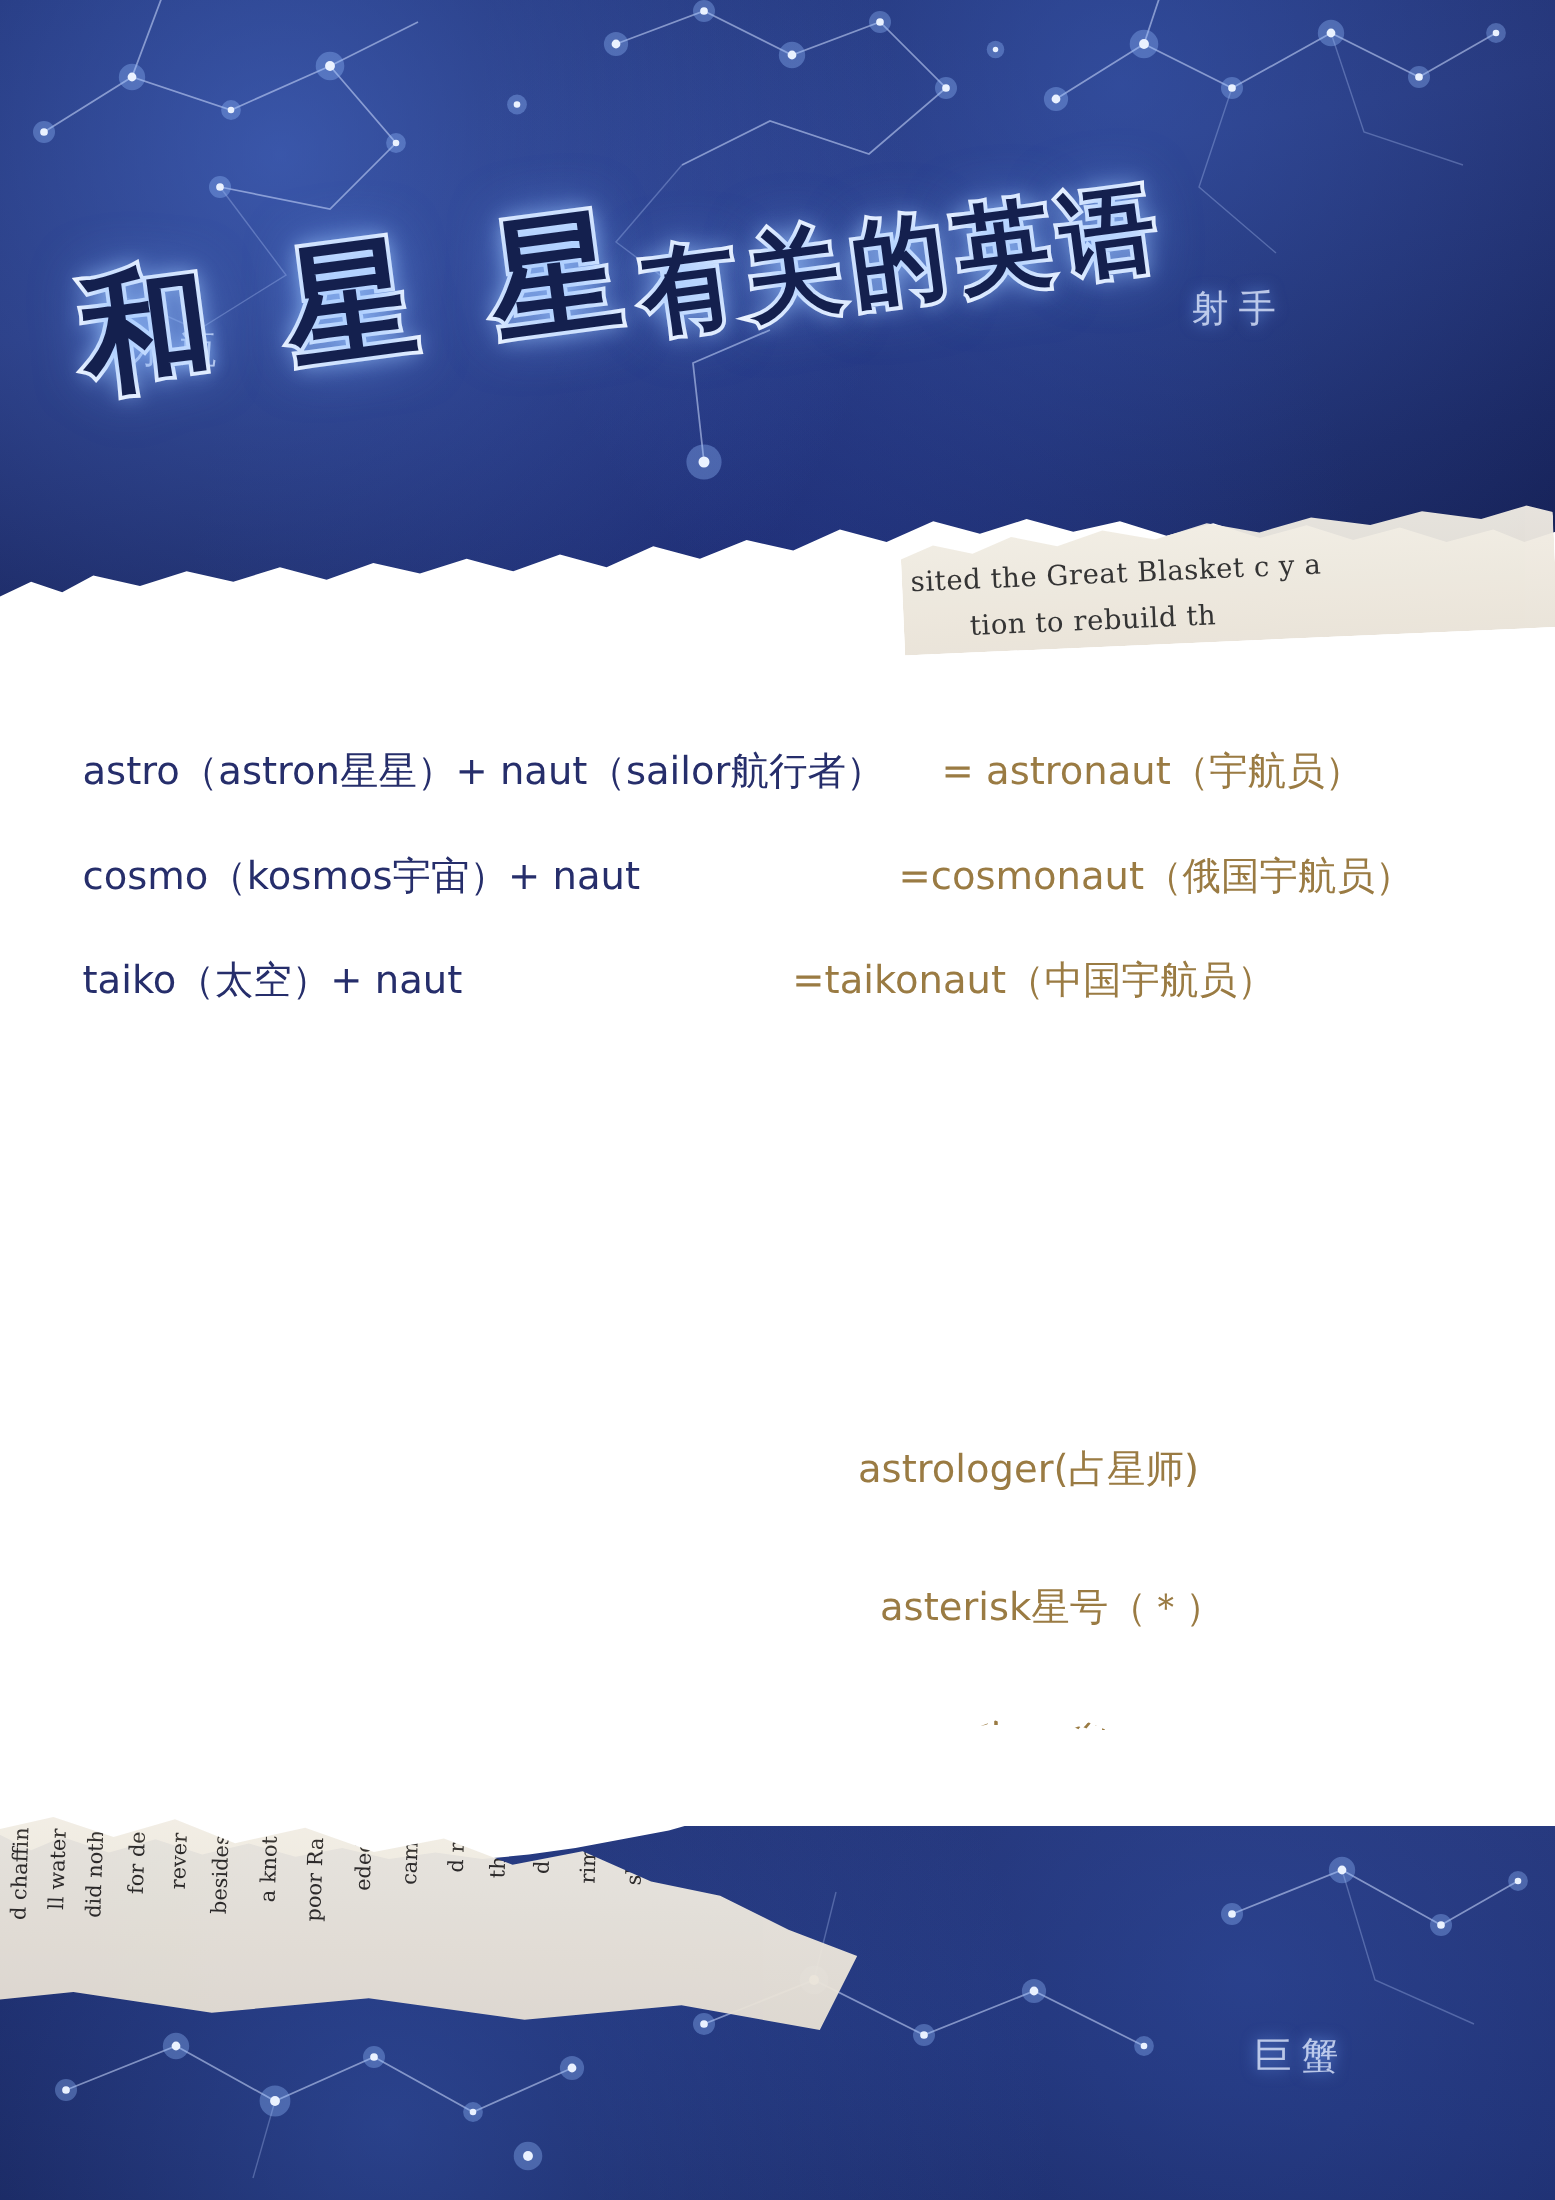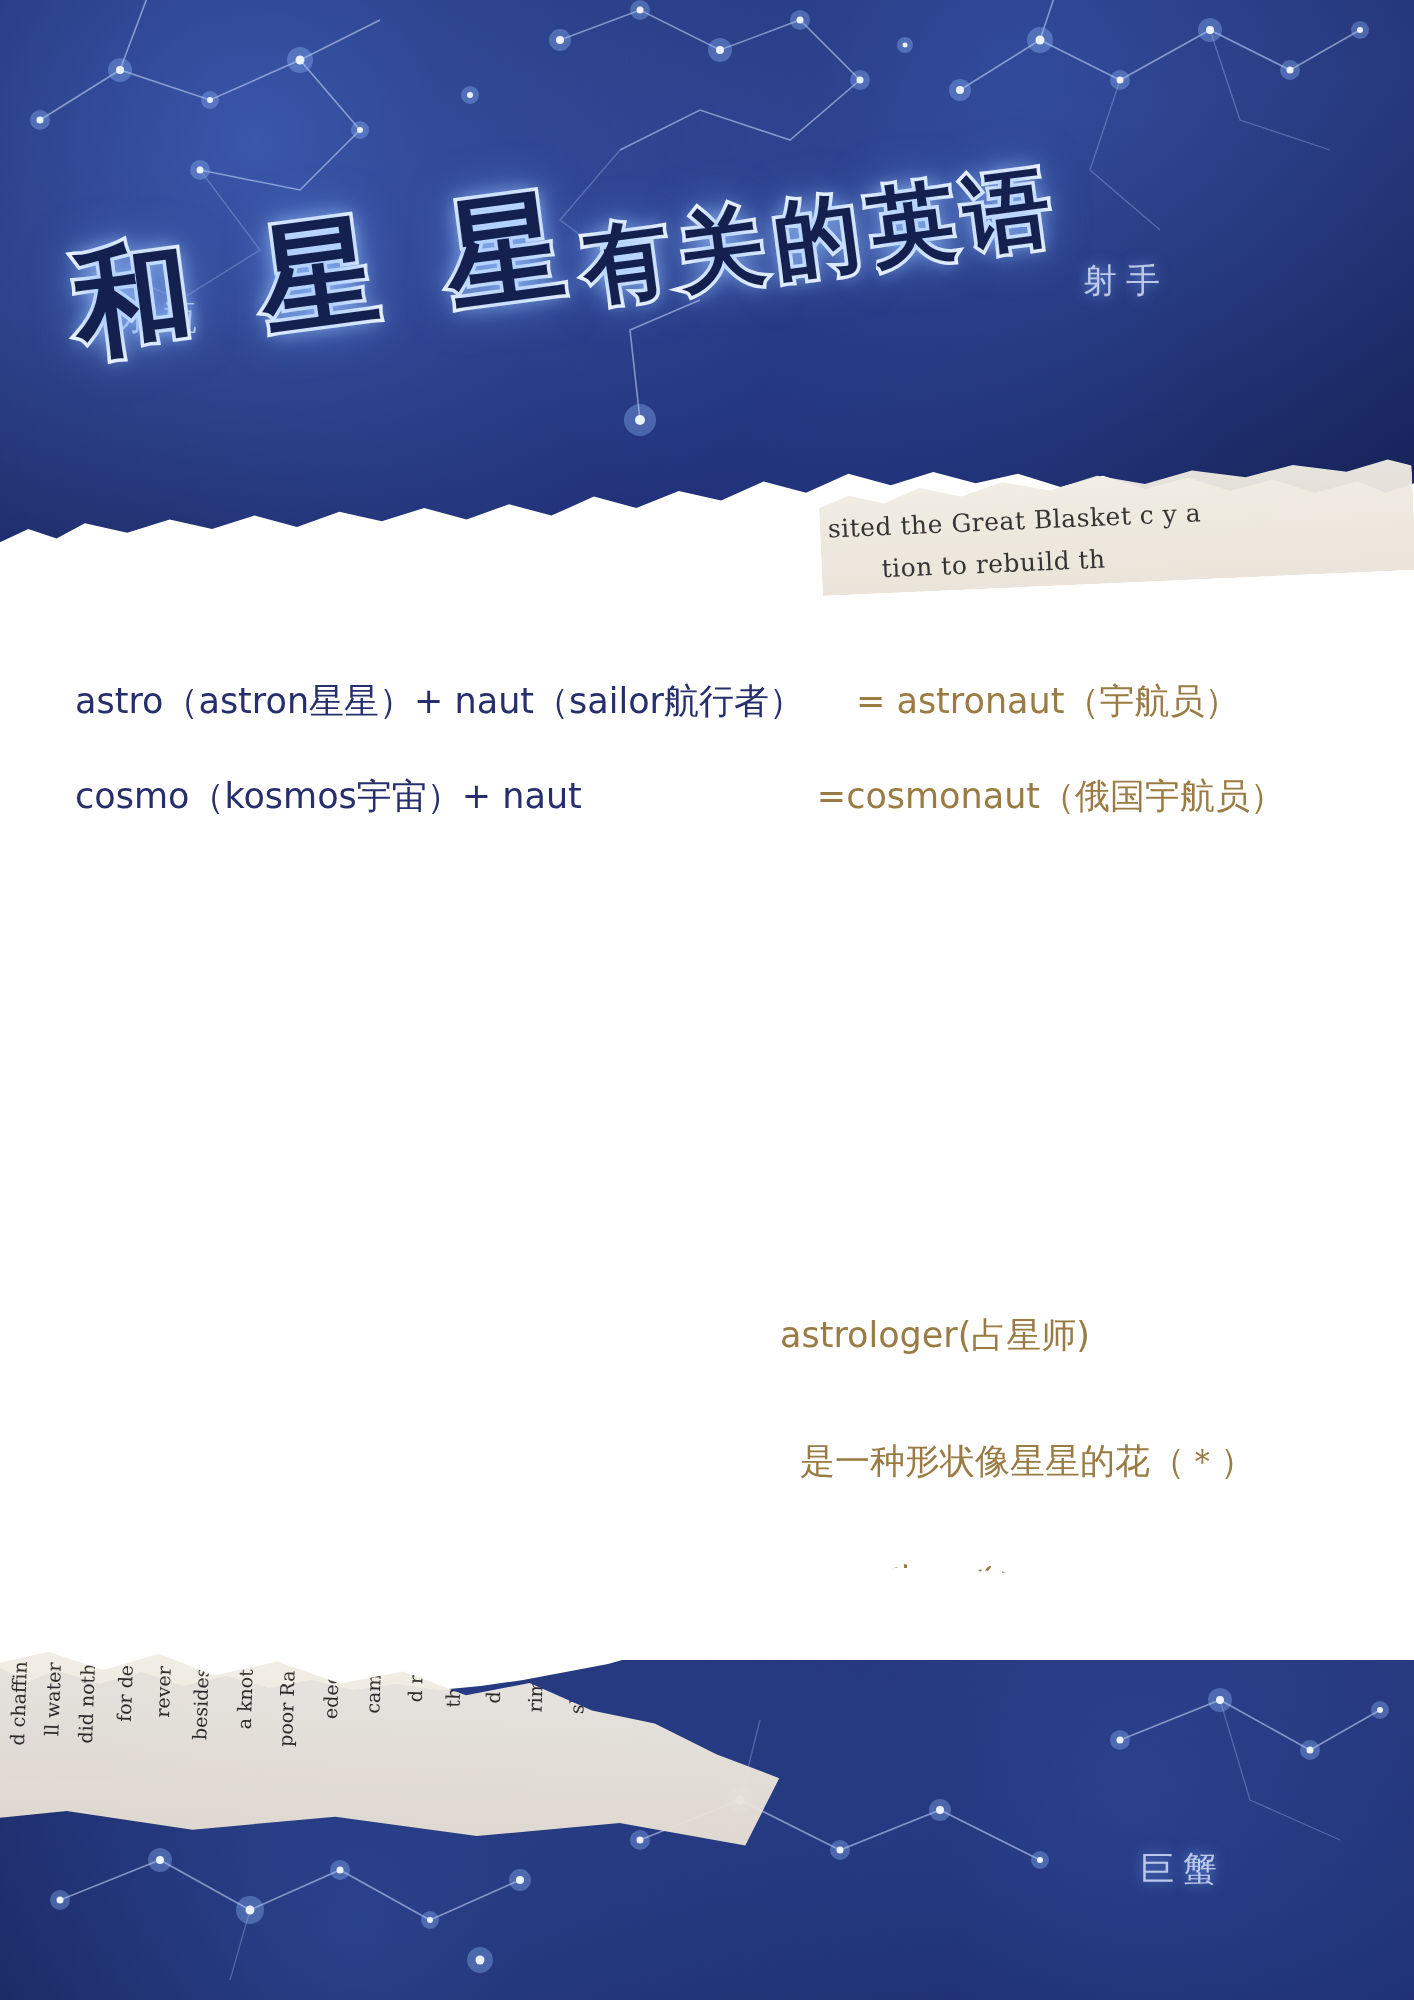--- a/index.html
+++ b/index.html
@@ -335,31 +335,34 @@
   <div class="content">
 
     <div class="line l1">
       <span class="left-part">astro（astron星星）+ naut（sailor航行者）</span><span class="gap-40"></span><span class="right-part">= astronaut（宇航员）</span>
     </div>
 
     <div class="line l2">
       <span class="left-part">cosmo（kosmos宇宙）+ naut</span><span class="gap-230"></span><span class="right-part">=cosmonaut（俄国宇航员）</span>
     </div>
 
+    <div class="line l3">
+      <span class="left-part">taiko（太空）+ naut</span><span class="gap-300"></span><span class="right-part">=taikonaut（中国宇航员）</span>
+    </div>
 
 
 
 
     <div class="line l7 indent-700">
       <span class="right-part">astrologer(占星师)</span>
     </div>
 
 
     <div class="line l9 indent-720">
-      <span class="right-part">是一种形状像星星的花（＊）</span>
+      <span class="right-part">asterisk星号（＊）</span>
     </div>
 
     <div class="line l10">
       <span class="left-part">dis（against不利）+ aster （星星）</span><span class="gap-60"></span><span class="right-part">= disaster（灾难）</span>
     </div>
   </div>
 
   <div class="sky-bottom">
     <svg class="constellation-svg" viewBox="0 0 1414 340" preserveAspectRatio="none">
       <polyline class="cst-line" points="60,240 160,200 250,250 340,210 430,260 520,220"></polyline>

